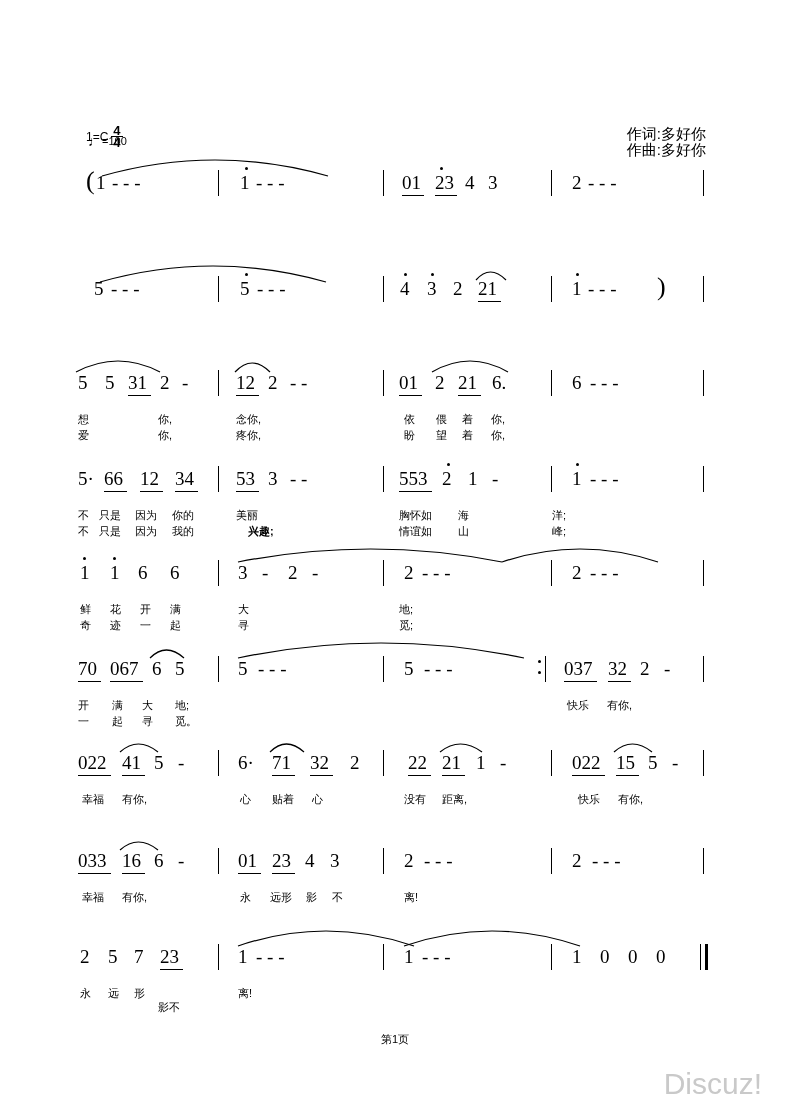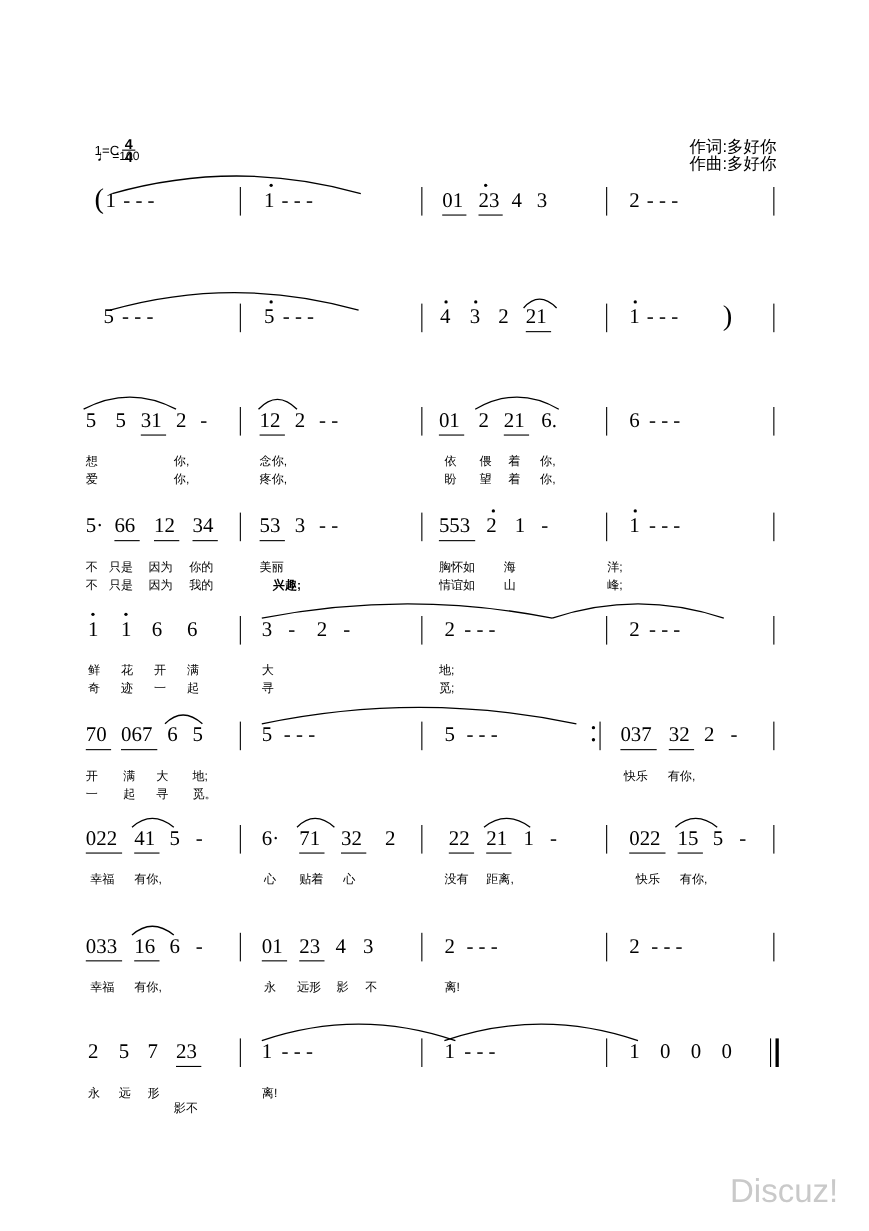--- a/index.html
+++ b/index.html
@@ -511,15 +511,16 @@
     <div class="bar" style="left:700px; top:-2px; width:1.3px;"></div>
     <div class="bar" style="left:705px; top:-2px; width:3px;"></div>
 
     <span class="lyric" style="left:80px; top:40px;">永</span>
     <span class="lyric" style="left:108px; top:40px;">远</span>
     <span class="lyric" style="left:134px; top:40px;">形</span>
     <span class="lyric" style="left:158px; top:40px;margin-top:14px;">影不</span>
     <span class="lyric" style="left:238px; top:40px;">离!</span>
   </div>
 
+  <div class="pagenum">第1页</div>
   <div class="watermark">Discuz!</div>
 
 </div>
 
 </body></html>

